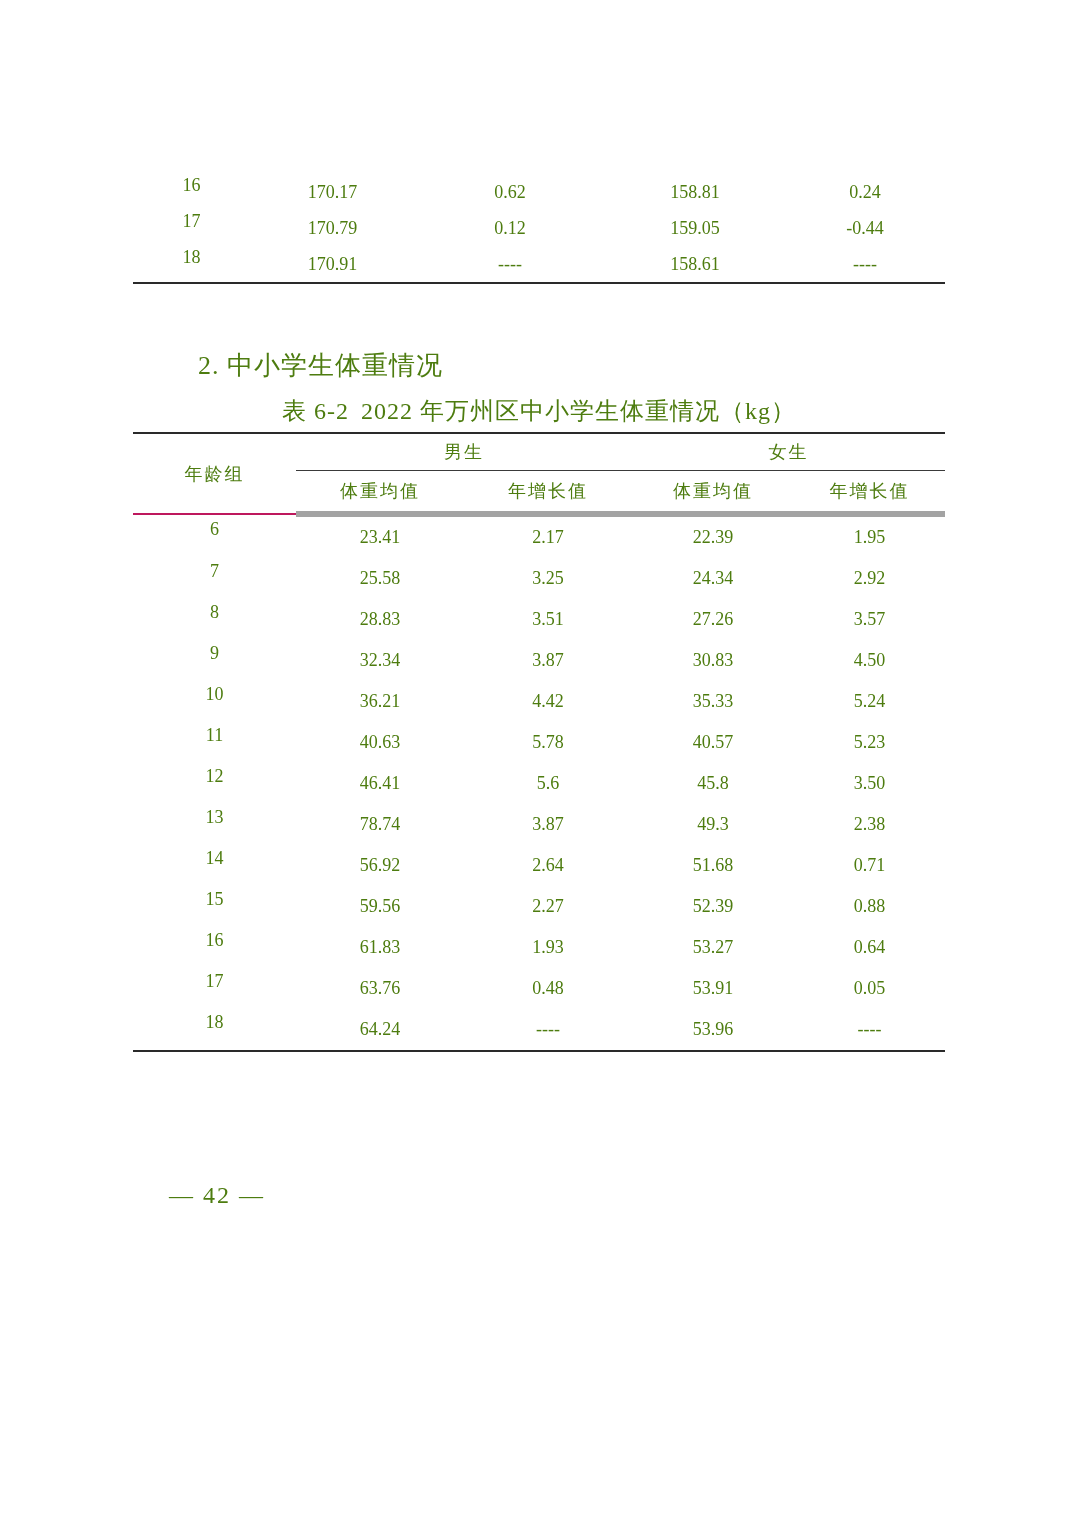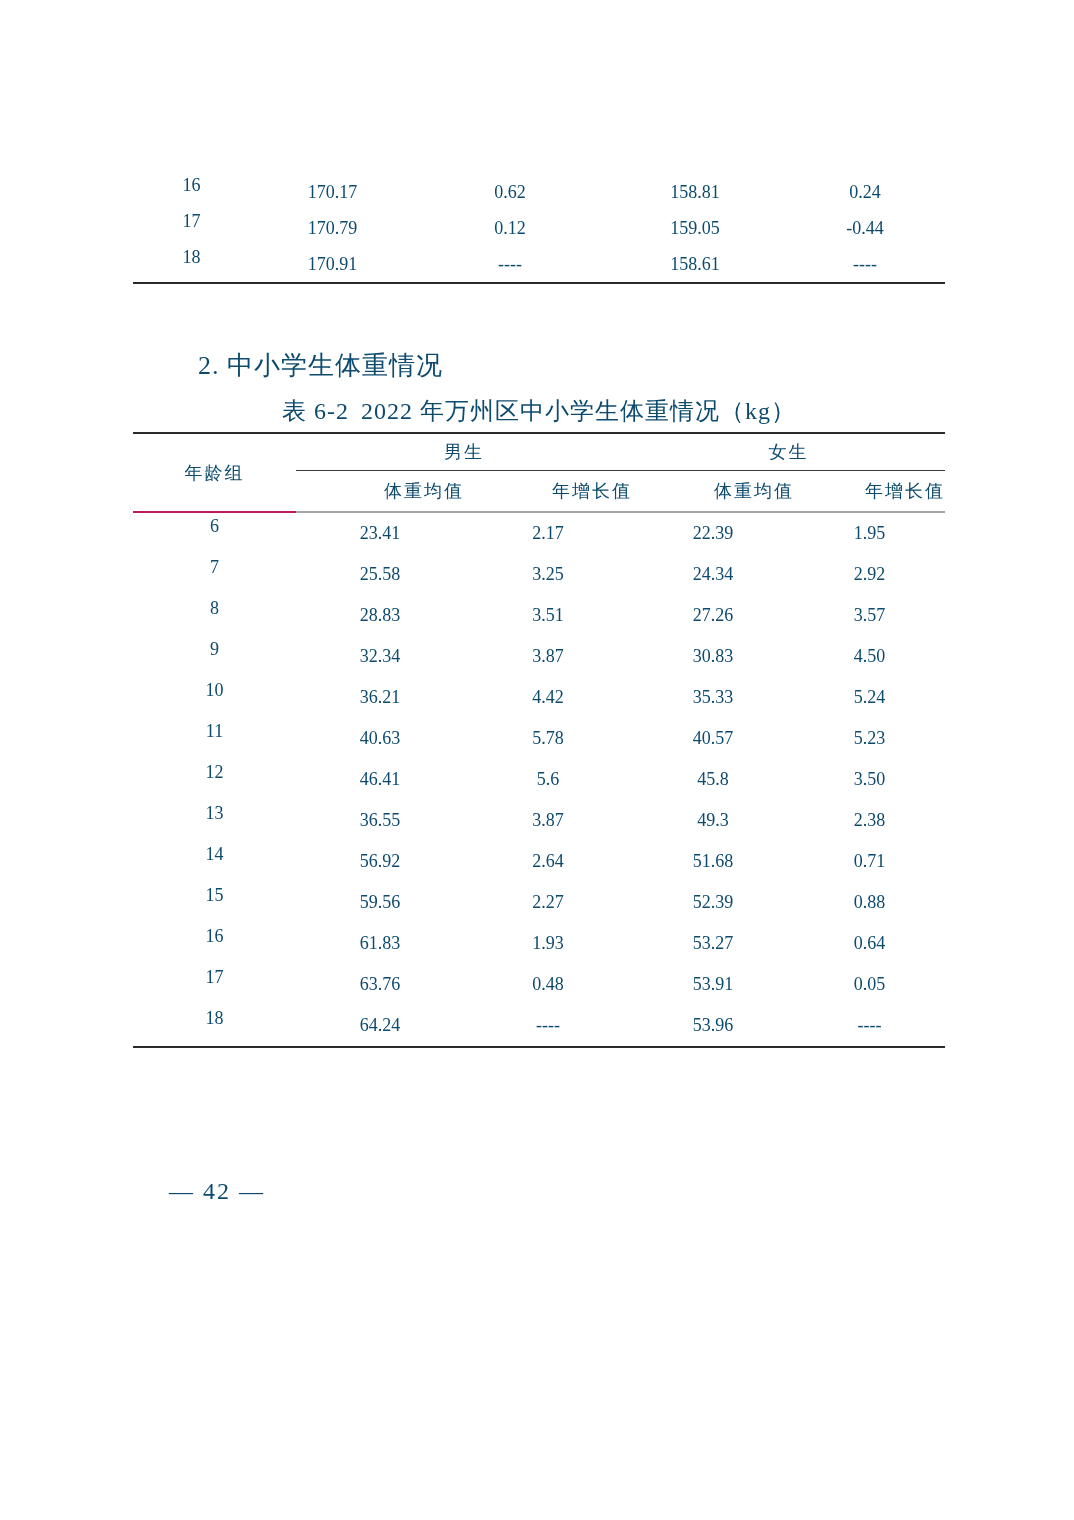--- a/index.html
+++ b/index.html
@@ -1,21 +1,21 @@
 <!DOCTYPE html>
 <html><head>
 <meta charset="utf-8">
 <style>
   html,body{margin:0;padding:0;background:#e8e8e8;}
   .page{
     position:relative;
     width:1074px;height:1520px;
     margin:0 auto;
     background:#ffffff;
-    color:#0c4a6e;
+    color:#4d7c0f;
     font-family:"Liberation Serif","DejaVu Serif",serif;
     overflow:hidden;
   }
   .content{
     position:absolute;
     left:133px;top:0;
     width:812px;
   }
 
   
@@ -59,21 +59,21 @@
     text-align:center;
     font-size:24px;
     letter-spacing:1px;
   }
   .table-caption .cap-label{margin-right:12px;}
 
   
   .weight-table{border-top:2px solid #2a2a2a;border-bottom:2px solid #2a2a2a;}
   .weight-table th{font-size:18px;letter-spacing:2px;}
   .weight-table .group-hd{height:36px;border-bottom:1.5px solid #3a3a3a;}
-  .weight-table .sub-hd{height:40px;border-bottom:2px solid #a3a3a3;text-align:right;}
+  .weight-table .sub-hd{height:40px;border-bottom:6px solid #a3a3a3;}
   .weight-table .age-hd{border-bottom:2px solid #be185d;}
   .weight-table td{height:41px;}
 
   
   .page-number{
     margin-top:130px;
     padding-left:36px;
     font-size:24px;
     letter-spacing:2px;
   }
@@ -201,21 +201,21 @@
           <tr>
             <td class="num age-cell"><span>12</span></td>
             <td class="num">46.41</td>
             <td class="num">5.6</td>
             <td class="num">45.8</td>
             <td class="num">3.50</td>
           </tr>
 
           <tr>
             <td class="num age-cell"><span>13</span></td>
-            <td class="num">36.55</td>
+            <td class="num">78.74</td>
             <td class="num">3.87</td>
             <td class="num">49.3</td>
             <td class="num">2.38</td>
           </tr>
 
           <tr>
             <td class="num age-cell"><span>14</span></td>
             <td class="num">56.92</td>
             <td class="num">2.64</td>
             <td class="num">51.68</td>

